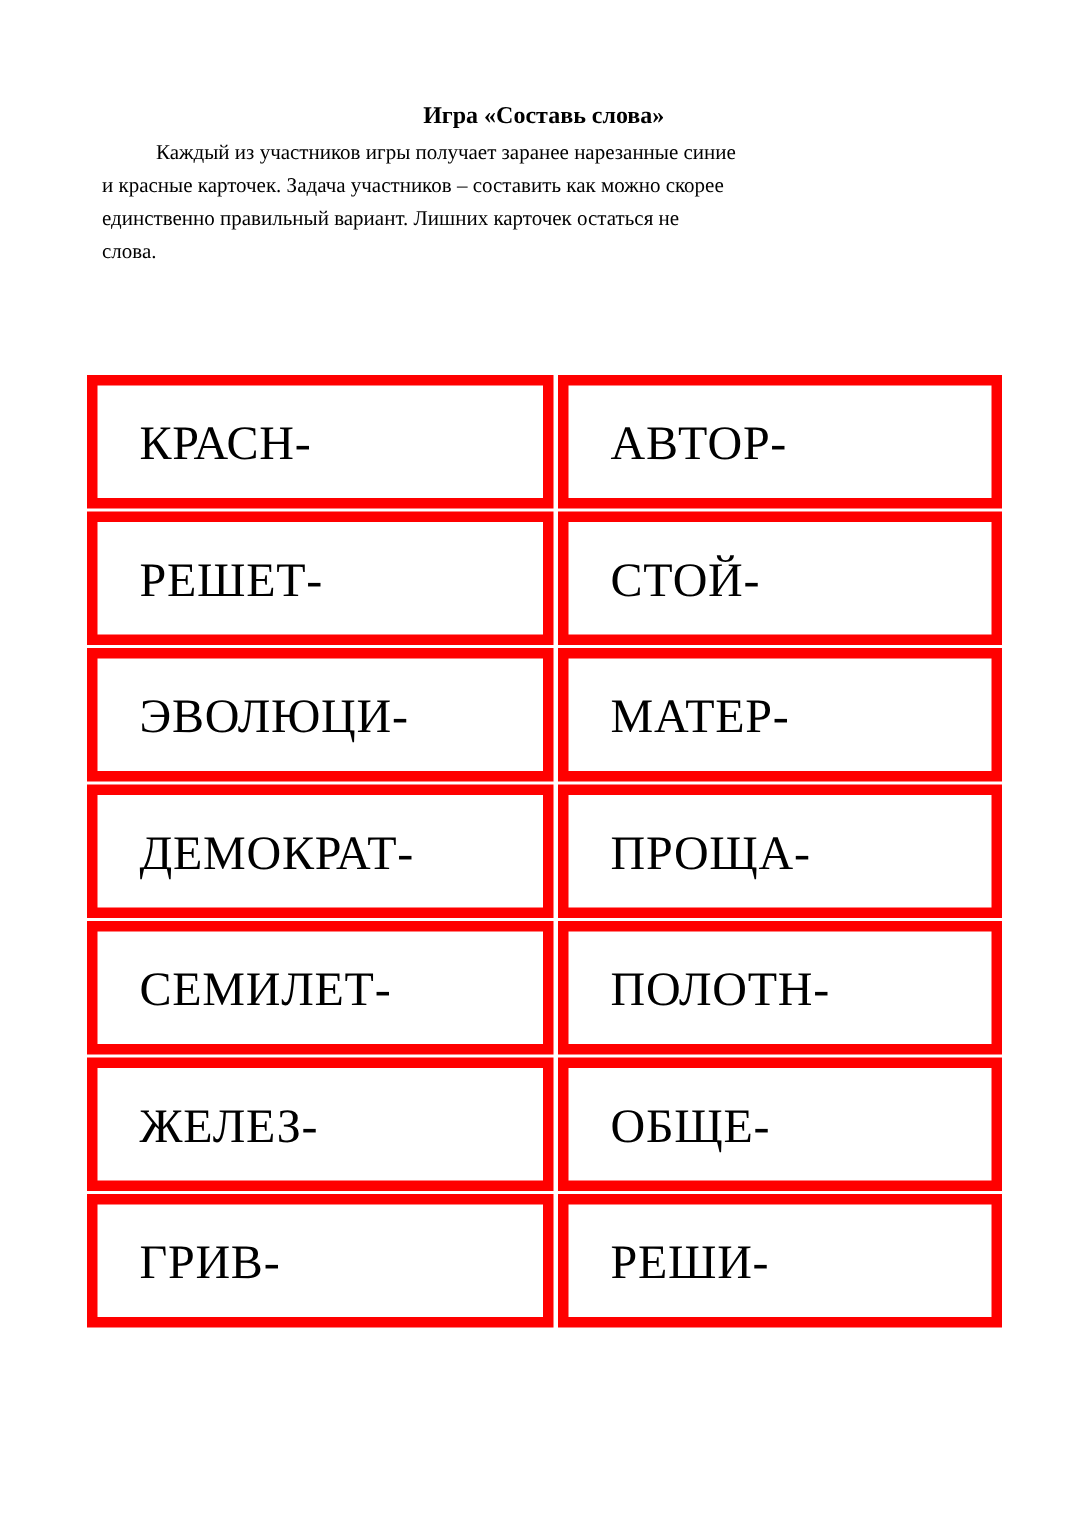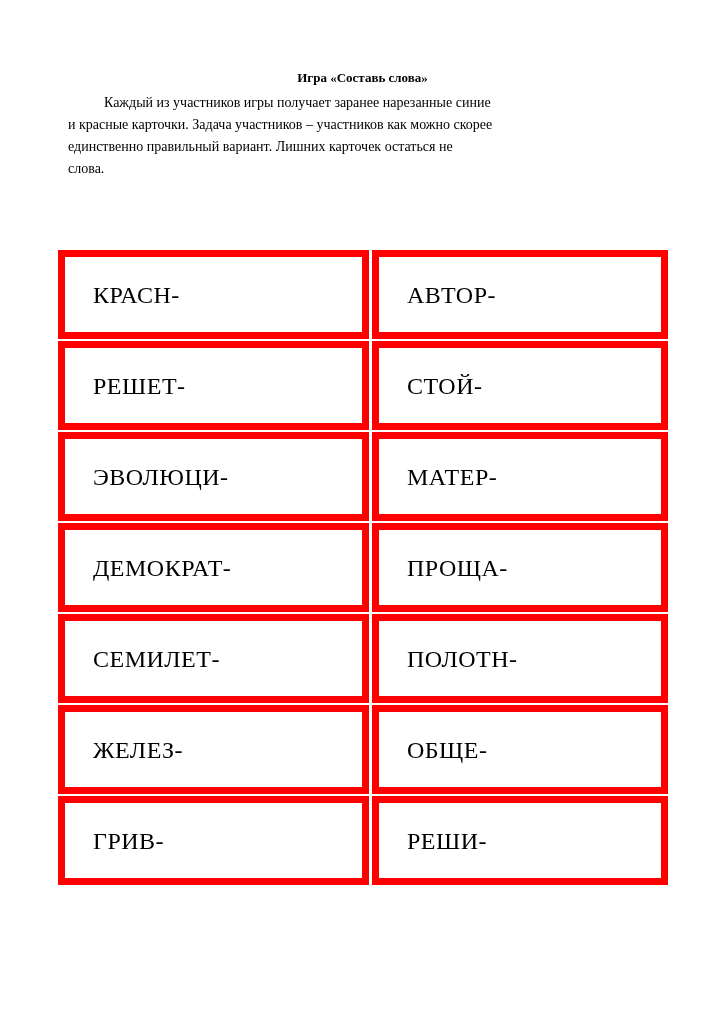--- a/index.html
+++ b/index.html
@@ -12,21 +12,21 @@
     color: #000000;
     overflow: hidden;
   }
   .title {
     position: absolute;
     top: 66px;
     left: 0;
     width: 100%;
     margin: 0;
     text-align: center;
-    font-size: 13px;
+    font-size: 16px;
     line-height: 24px;
     font-weight: bold;
   }
   .instructions {
     position: absolute;
     top: 92px;
     left: 68px;
     font-size: 14px;
     line-height: 22px;
     white-space: nowrap;
@@ -44,36 +44,36 @@
     column-gap: 3px;
     row-gap: 2px;
   }
   .card {
     box-sizing: border-box;
     background: #ffffff;
     border: 7px solid #ff0000;
     display: flex;
     align-items: center;
     padding-left: 28px;
-    font-size: 24px;
+    font-size: 32px;
     line-height: 1;
     letter-spacing: 0.5px;
     color: #000000;
   }
 </style>
 </head>
 <body>
 
 <div class="page">
 
   <h1 class="title">Игра «Составь слова»</h1>
 
   <div class="instructions">
     <div class="instr-line indent">Каждый из участников игры получает заранее нарезанные синие</div>
-    <div class="instr-line">и красные карточки. Задача участников – участников как можно скорее</div>
+    <div class="instr-line">и красные карточек. Задача участников – составить как можно скорее</div>
     <div class="instr-line">единственно правильный вариант. Лишних карточек остаться не</div>
     <div class="instr-line">слова.</div>
   </div>
 
   <div class="cards">
     <div class="card">КРАСН-</div>
     <div class="card">АВТОР-</div>
     <div class="card">РЕШЕТ-</div>
     <div class="card">СТОЙ-</div>
     <div class="card">ЭВОЛЮЦИ-</div>

